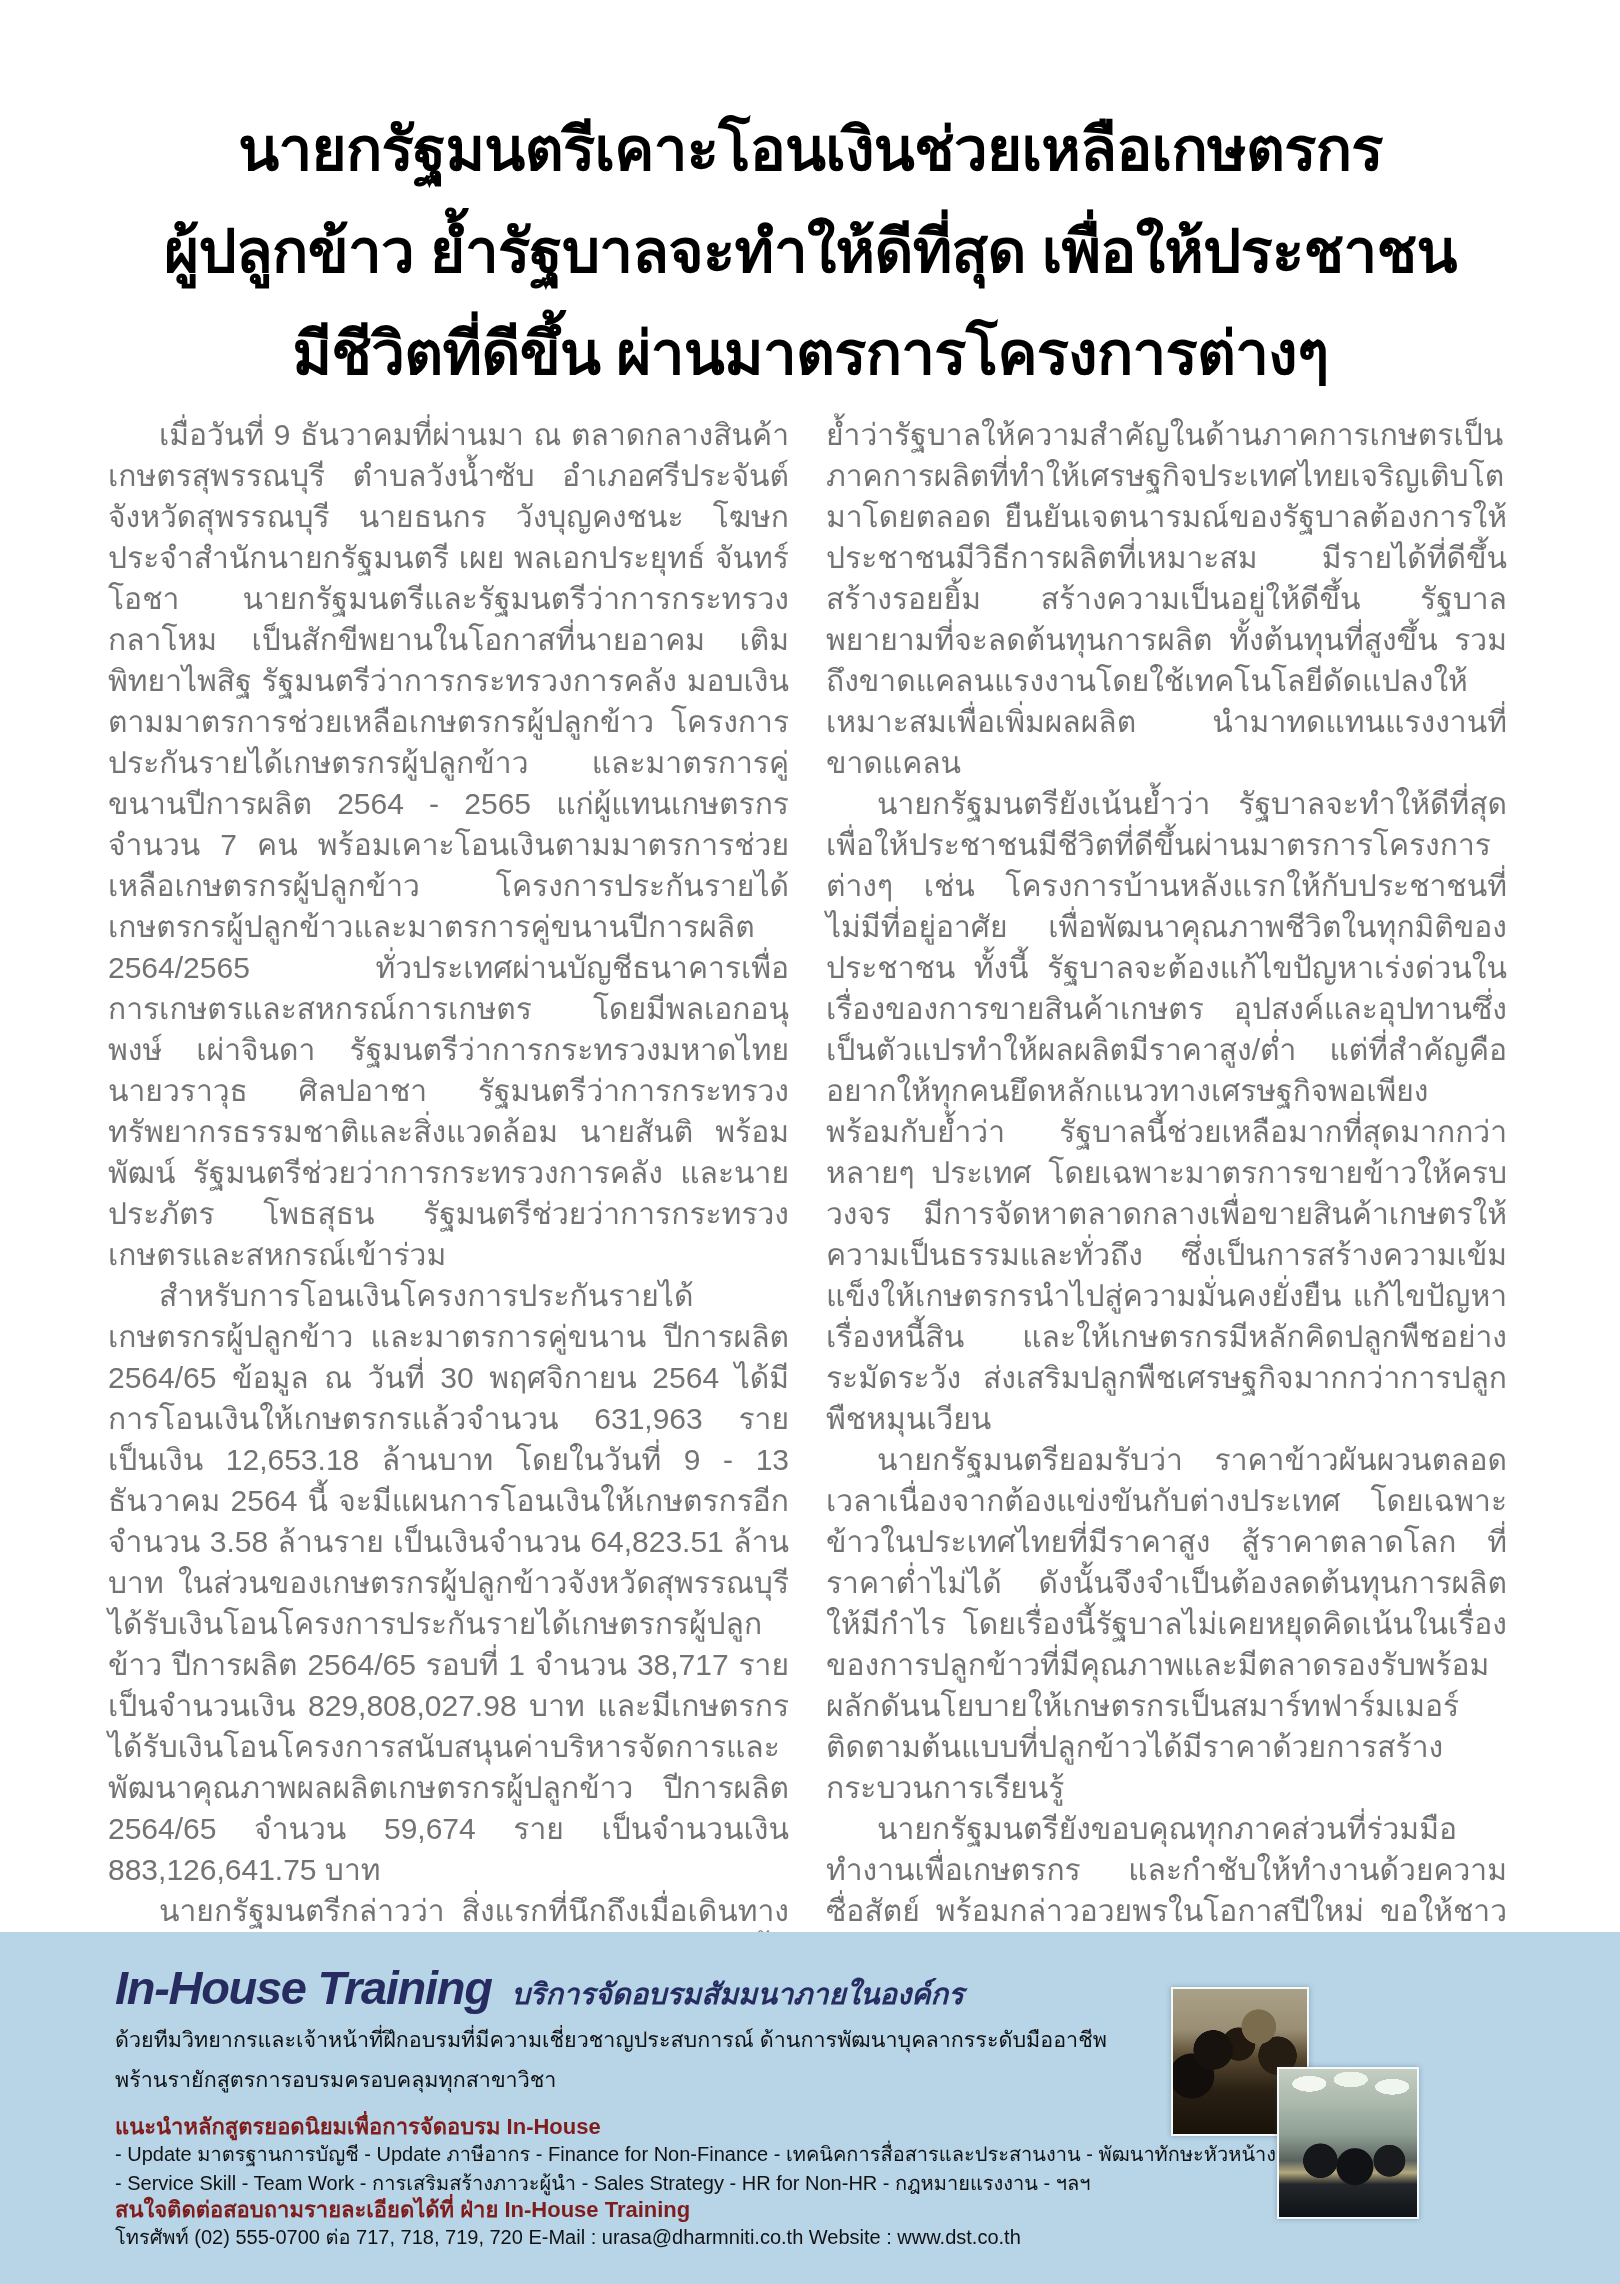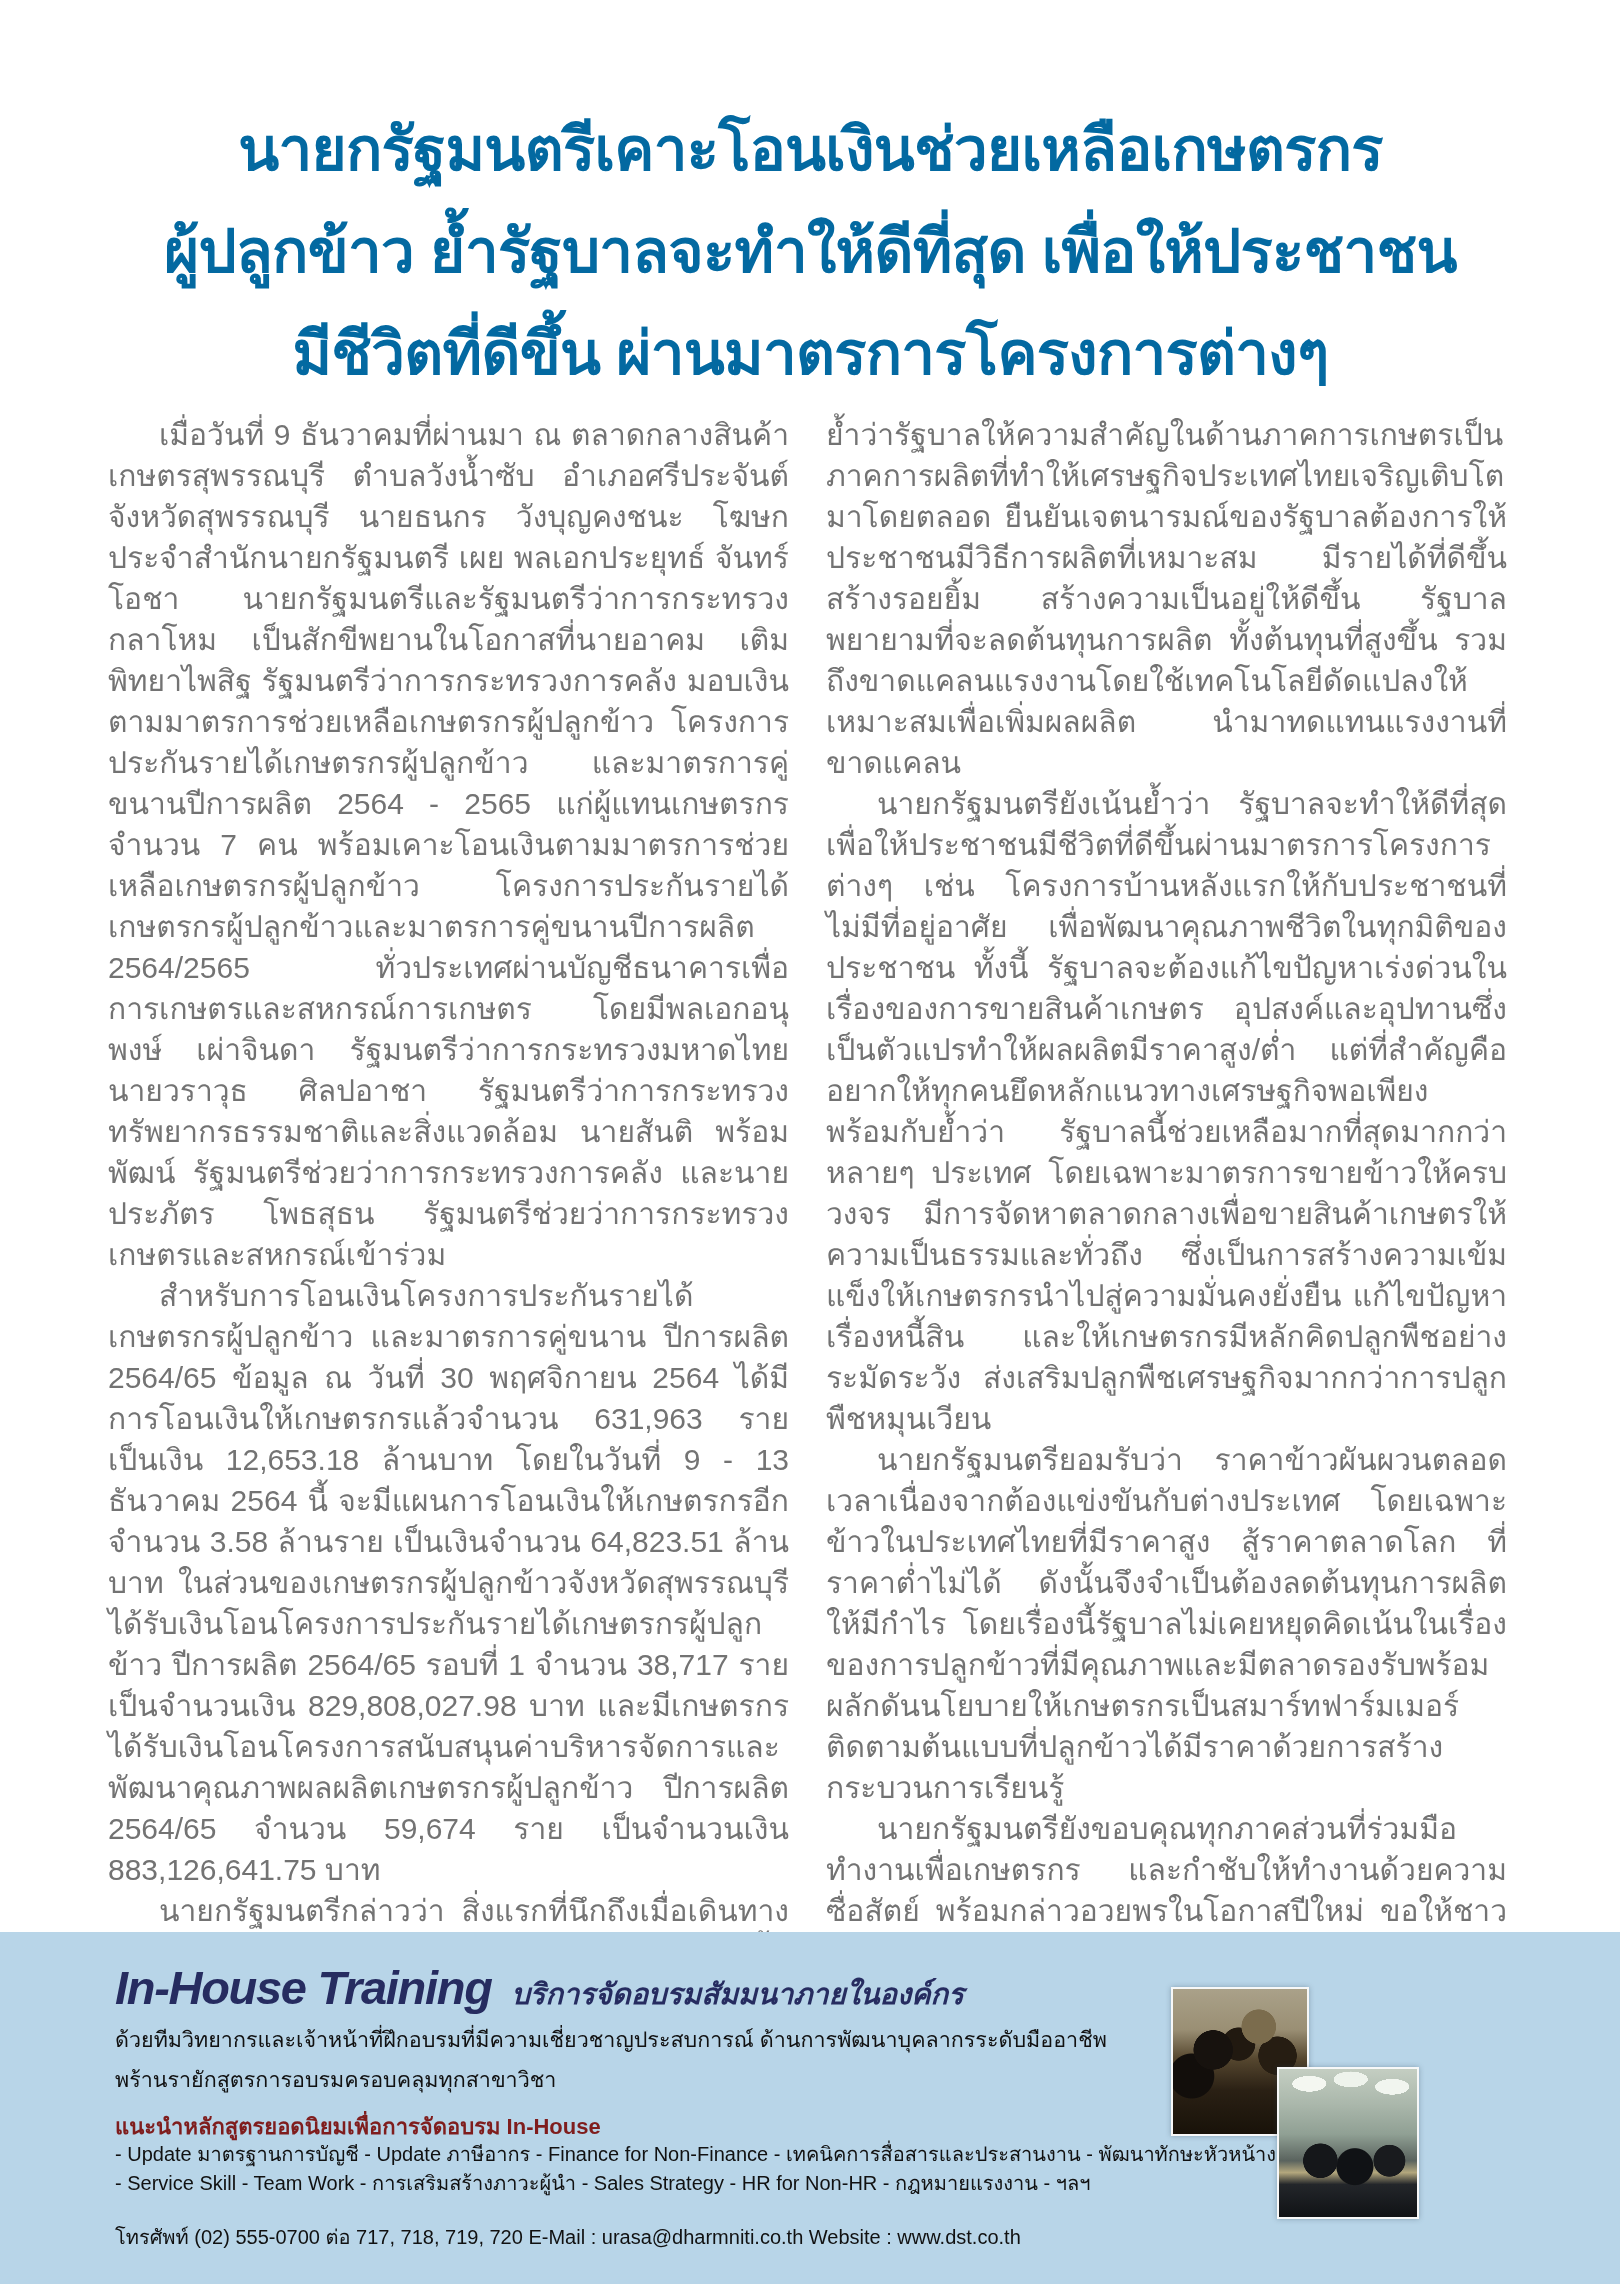--- a/index.html
+++ b/index.html
@@ -1,21 +1,21 @@
 <!DOCTYPE html>
 <html style="font-size:10.4px"><head>
 <meta charset="utf-8">
 <style>
   html,body{margin:0;padding:0;}
   body{font-family:"Liberation Sans",sans-serif;}
   .page{position:relative;width:1621px;height:2284px;background:#ffffff;overflow:hidden;}
 
   
   .headline{position:absolute;left:0;top:99px;width:1621px;text-align:center;
-    color:#0369a1;font-weight:800;font-size:60px;line-height:102px;letter-spacing:-0.7px;}
+    color:#000000;font-weight:800;font-size:60px;line-height:102px;letter-spacing:-0.7px;}
   .headline .hl{white-space:nowrap;}
 
   
   .col{position:absolute;top:414px;font-size:30px;line-height:41px;color:#737373;
     text-align:justify;}
   .col-left{left:108px;width:681px;}
   .col-right{left:826px;width:681px;}
   .col p{margin:0;text-indent:51px;}
   .col p.noindent{text-indent:0;}
   .endmark{display:inline-block;vertical-align:-9px;margin-left:10.4px;}
@@ -91,20 +91,21 @@
     <div class="f-abs f-title">
       <span class="en">In-House Training</span>
       <span class="th">บริการจัดอบรมสัมมนาภายในองค์กร</span>
     </div>
 
     <div class="f-abs f-line fl1">ด้วยทีมวิทยากรและเจ้าหน้าที่ฝึกอบรมที่มีความเชี่ยวชาญประสบการณ์ ด้านการพัฒนาบุคลากรระดับมืออาชีพ</div>
     <div class="f-abs f-line fl2">พร้านรายักสูตรการอบรมครอบคลุมทุกสาขาวิชา</div>
     <div class="f-abs f-bold fb1">แนะนำหลักสูตรยอดนิยมเพื่อการจัดอบรม In-House</div>
     <div class="f-abs f-small fc1">- Update มาตรฐานการบัญชี - Update ภาษีอากร - Finance for Non-Finance - เทคนิคการสื่อสารและประสานงาน - พัฒนาทักษะหัวหน้างาน</div>
     <div class="f-abs f-small fc2">- Service Skill - Team Work - การเสริมสร้างภาวะผู้นำ - Sales Strategy - HR for Non-HR - กฎหมายแรงงาน - ฯลฯ</div>
+    <div class="f-abs f-bold fb2">สนใจติดต่อสอบถามรายละเอียดได้ที่ ฝ่าย In-House Training</div>
     <div class="f-abs f-small fct">โทรศัพท์ (02) 555-0700 ต่อ 717, 718, 719, 720 E-Mail : urasa@dharmniti.co.th Website : www.dst.co.th</div>
 
     <div class="photo photo1"></div>
     <div class="photo photo2"></div>
   </div>
 
 </div>
 
 
 </body></html>

